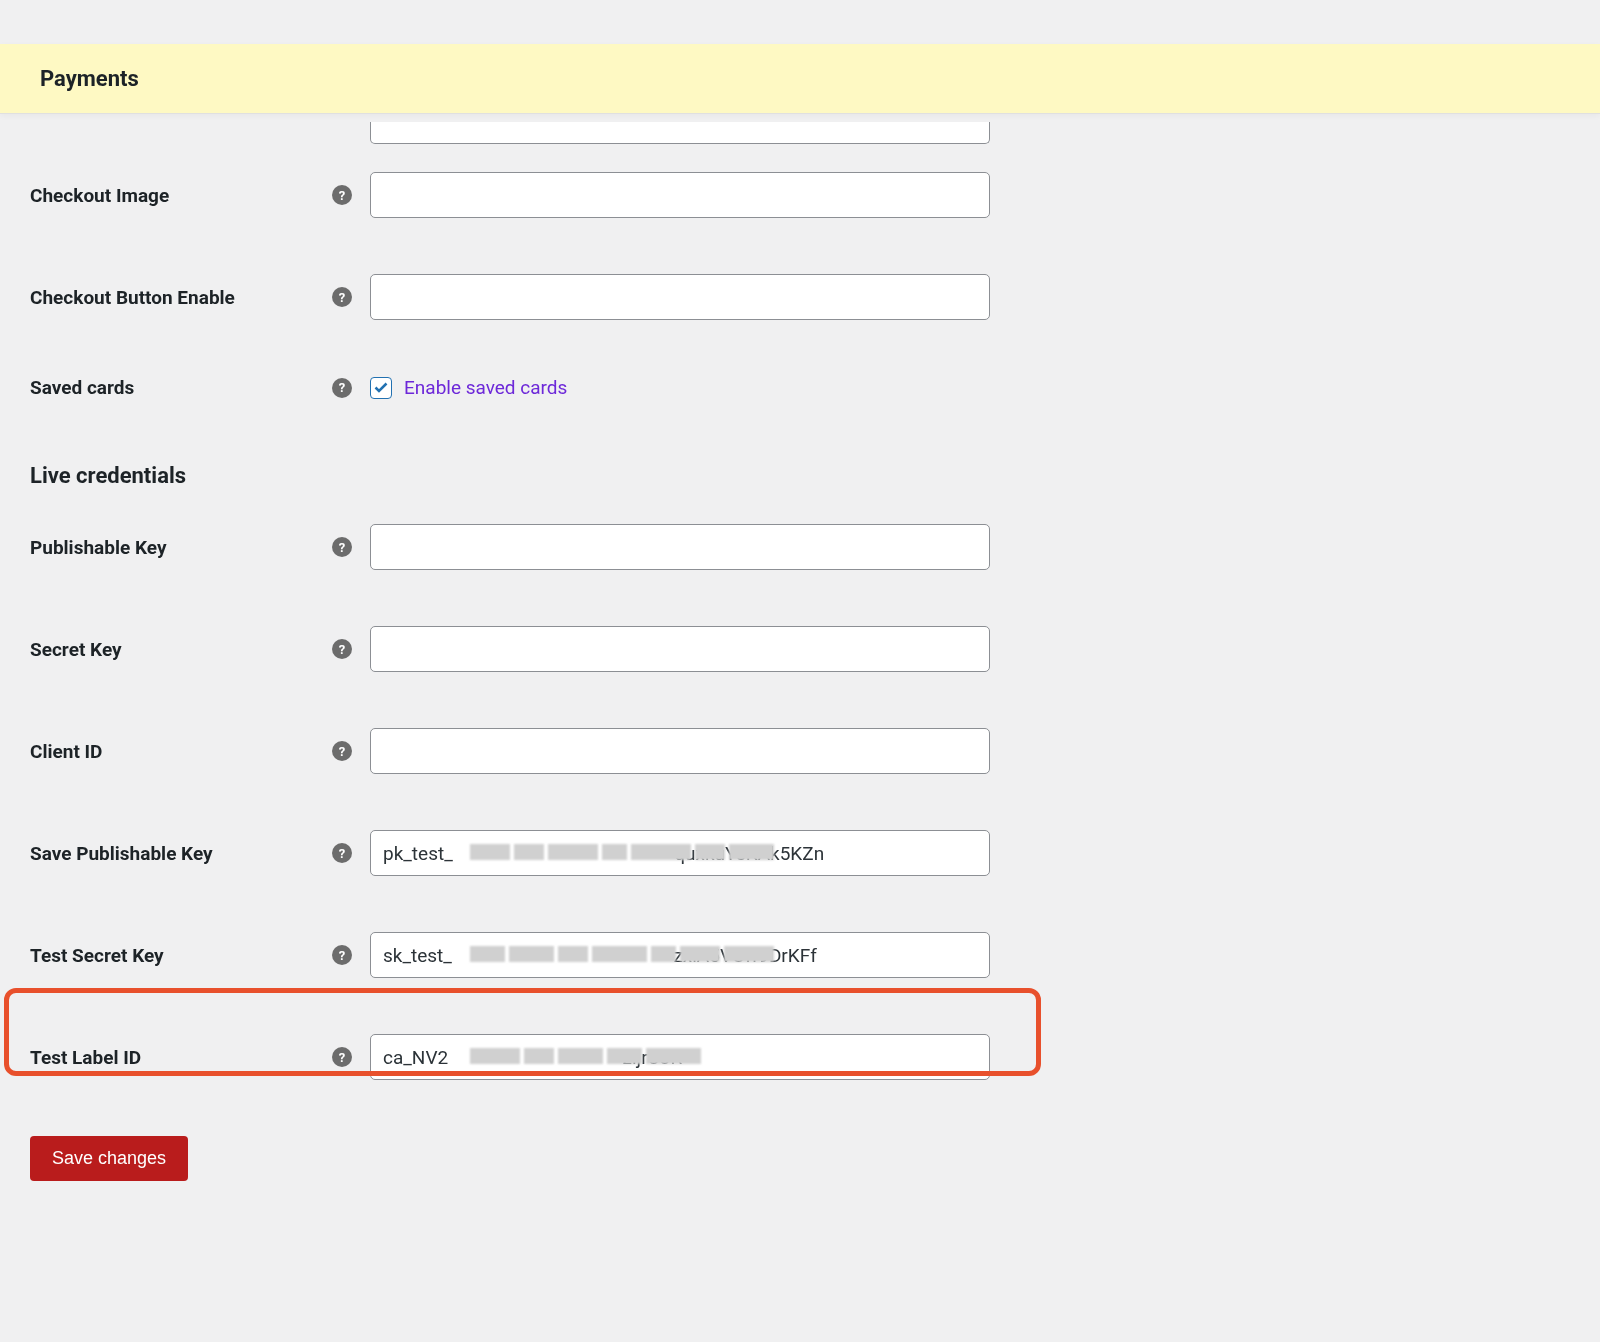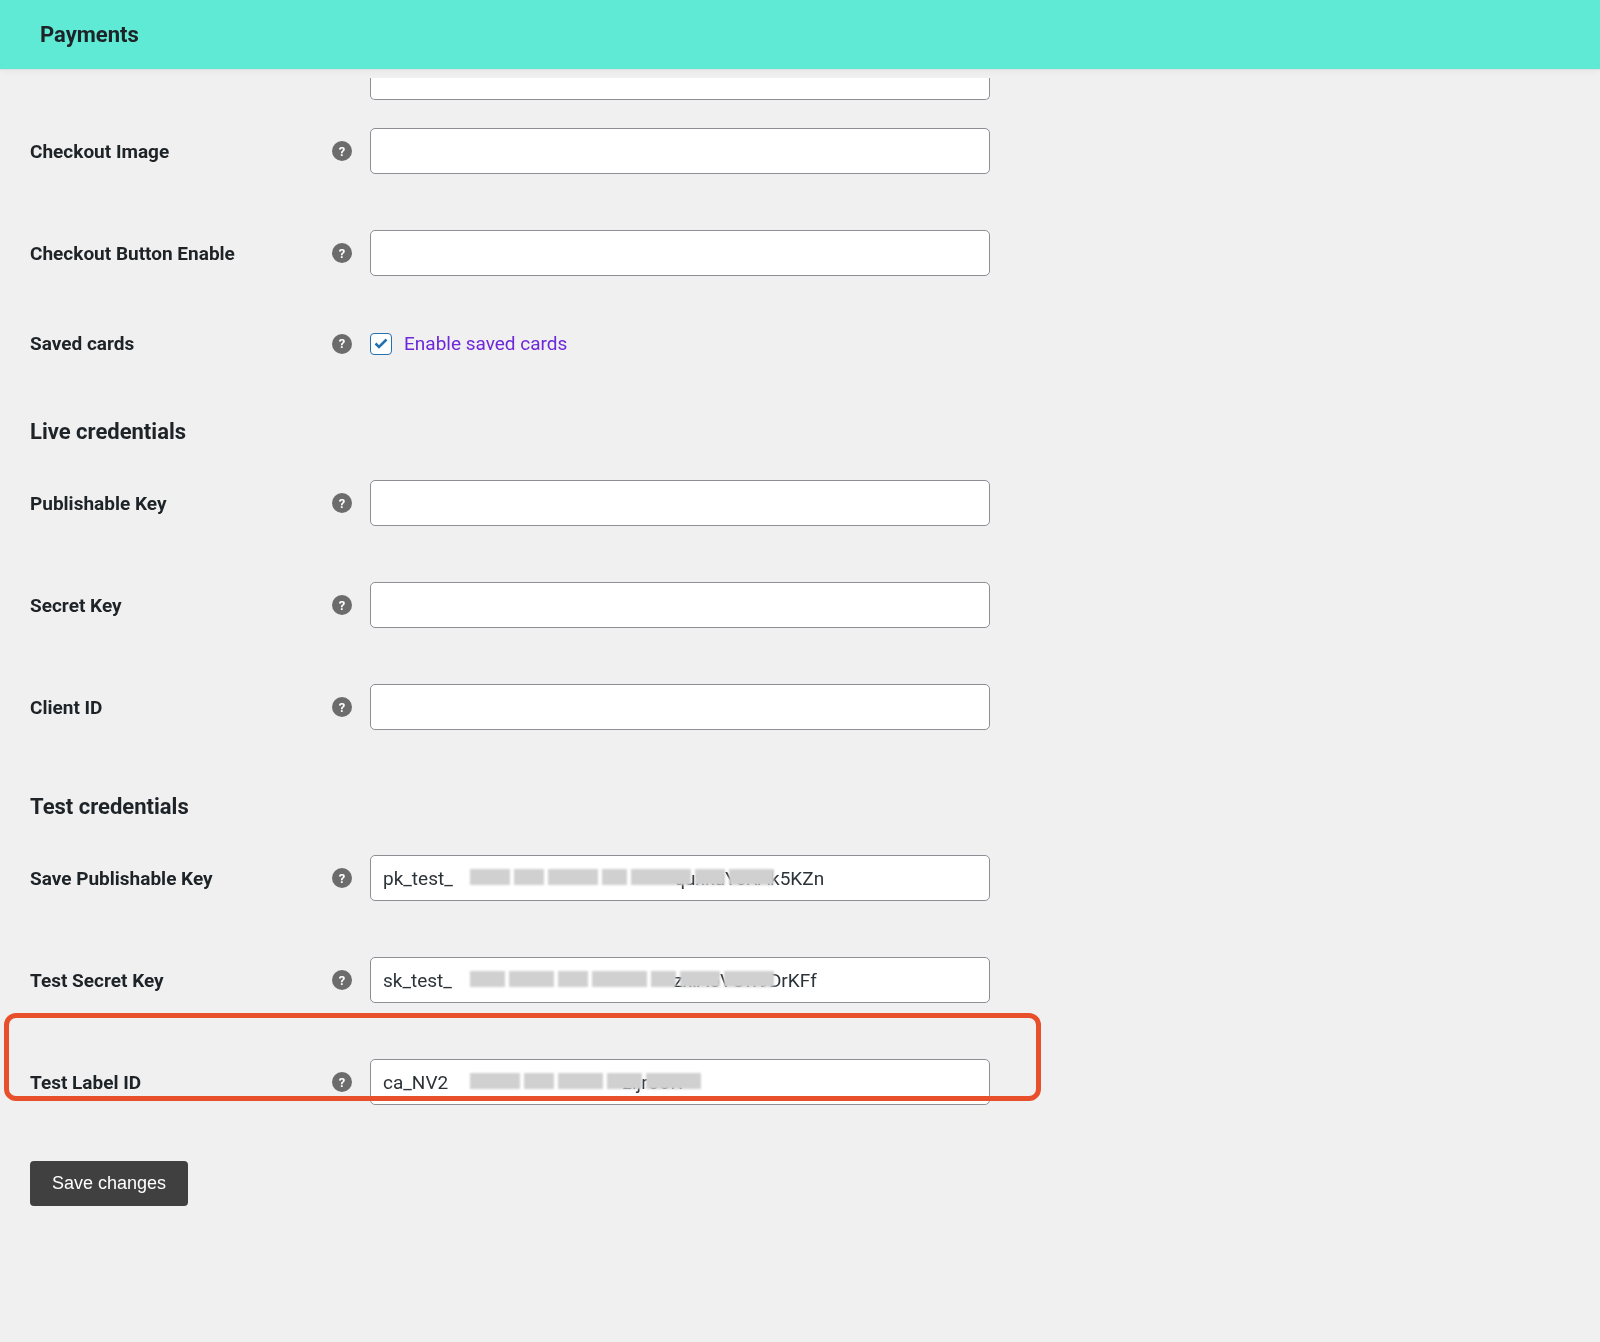--- a/index.html
+++ b/index.html
@@ -3,24 +3,25 @@
 <meta charset="utf-8">
 <style>
   * { box-sizing: border-box; margin: 0; padding: 0; }
   body {
     font-family: -apple-system, BlinkMacSystemFont, "Segoe UI", Roboto, sans-serif;
     background: #f0f0f1;
     width: 1600px;
     color: #1d2327;
   }
   .header {
-    background: #5eead4;
+    background: #fef9c3;
     padding: 22px 40px;
     border-bottom: 1px solid #e0e0e0;
     box-shadow: 0 2px 6px rgba(0,0,0,0.04);
+    margin-top: 44px;
   }
   .header-title {
     font-size: 22px;
     font-weight: 700;
     color: #1d2327;
   }
   .content {
     padding: 0 30px 40px 30px;
   }
   .form-row {
@@ -89,21 +90,21 @@
     align-items: center;
     justify-content: center;
     cursor: pointer;
   }
   .wp-checkbox svg { stroke: #2271b1; stroke-width: 2.5; fill: none; }
   .checkbox-label {
     font-size: 19px;
     color: #6d28d9;
   }
   .save-btn {
-    background: #404040;
+    background: #b91c1c;
     color: #fff;
     border: none;
     border-radius: 4px;
     padding: 12px 22px;
     font-size: 18px;
     cursor: pointer;
     margin-top: 28px;
   }
   .highlight-box {
     position: absolute;
@@ -248,21 +249,20 @@
     <div class="label-col">
       <span class="label-text">Client ID</span>
       <span class="help-icon">?</span>
     </div>
     <div class="input-col">
       <input type="text" value="" style="">
     </div>
   </div>
 
   
-  <div class="section-heading">Test credentials</div>
 
   
   <div class="form-row">
     <div class="label-col">
       <span class="label-text">Save Publishable Key</span>
       <span class="help-icon">?</span>
     </div>
     <div class="input-col">
       <input type="text" value="pk_test_                                               quxkuYsKAk5KZn" style="">
       <div class="blur-strip blur-a" style="left:100px">

